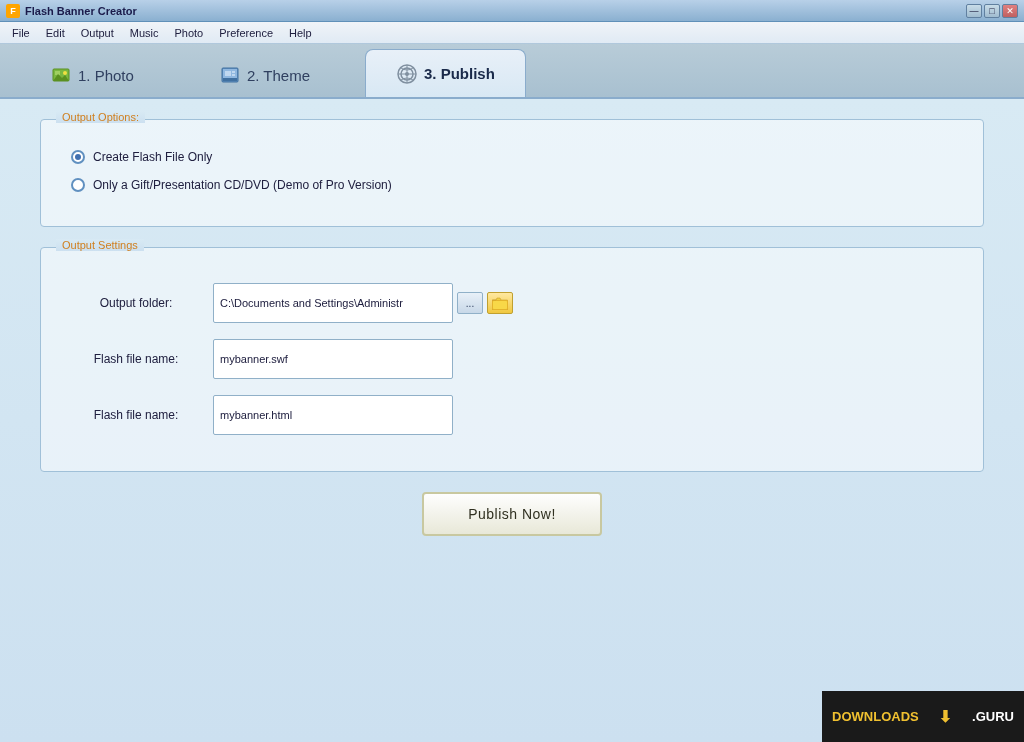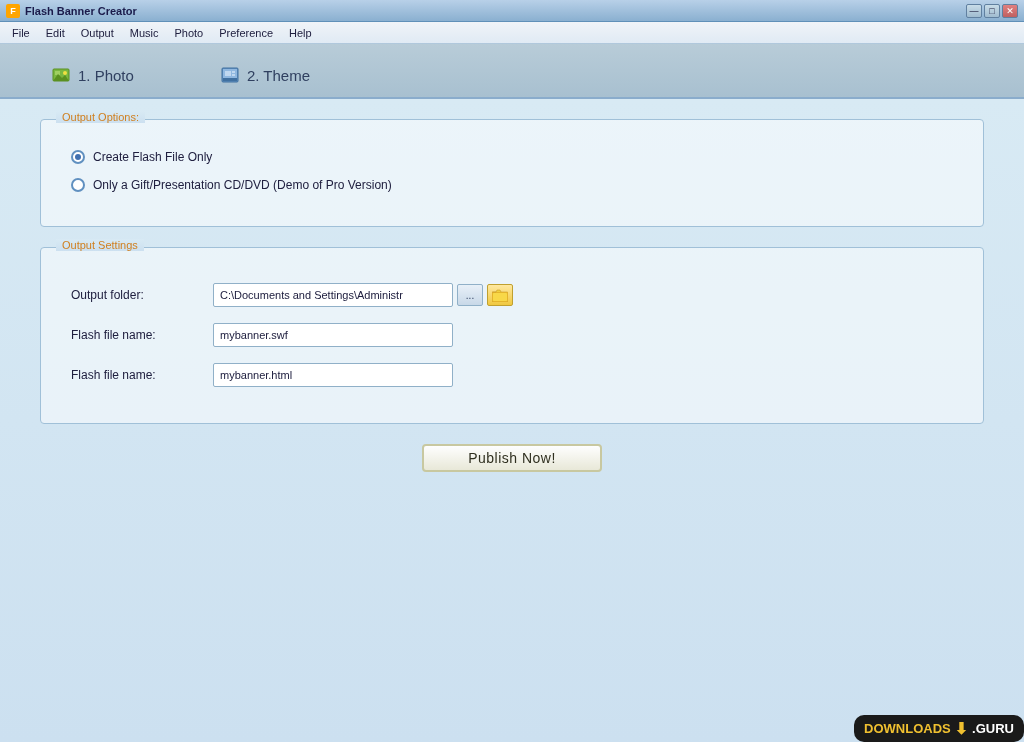--- a/index.html
+++ b/index.html
@@ -190,28 +190,28 @@
     }
 
     
     .form-row {
       display: flex;
       align-items: center;
       margin-bottom: 16px;
     }
     .form-label {
       width: 130px;
-      text-align: left;
+      text-align: center;
       margin-right: 12px;
       font-size: 12px;
       color: #202040;
     }
     .form-input {
       width: 240px;
-      height: 24px;
+      height: 40px;
       border: 1px solid #90b0c8;
       background: white;
       padding: 2px 6px;
       font-size: 11px;
       color: #202040;
       border-radius: 2px;
       outline: none;
     }
     .btn-browse {
       width: 26px;
@@ -242,45 +242,44 @@
     }
 
     
     .publish-btn-container {
       display: flex;
       justify-content: center;
       margin-top: 10px;
     }
     .publish-btn {
       width: 180px;
-      height: 28px;
+      height: 44px;
       background: linear-gradient(to bottom, #fefefe, #e8e8d8);
       border: 2px solid #c8c8a0;
       border-radius: 4px;
       font-size: 14px;
       color: #303020;
       cursor: pointer;
       font-family: Tahoma, Arial, sans-serif;
       letter-spacing: 0.5px;
     }
 
     
     .watermark {
       position: fixed;
       bottom: 0;
       right: 0;
       background: #1a1a1a;
       color: white;
-      padding: 4px 10px;
+      padding: 16px 10px;
       font-size: 13px;
       font-weight: bold;
       display: flex;
       align-items: center;
-      gap: 4px;
-      border-radius: 10px;
+      gap: 20px;
     }
     .watermark-yellow {
       color: #f0c030;
     }
     .watermark-white {
       color: white;
     }
   </style>
 </head>
 <body>
@@ -325,20 +324,34 @@
           <rect x="2" y="3" width="16" height="14" rx="1" fill="#6090c0" stroke="#4070a0" stroke-width="1"></rect>
           <rect x="3" y="4" width="14" height="9" fill="#90b8e0"></rect>
           <rect x="3" y="13" width="14" height="3" fill="#4070a0"></rect>
           <rect x="5" y="6" width="6" height="5" fill="#c0d8f0"></rect>
           <rect x="12" y="6" width="3" height="2" fill="#c0d8f0"></rect>
           <rect x="12" y="9" width="3" height="2" fill="#c0d8f0"></rect>
         </svg>
       </div>
       <span>2. Theme</span>
     </div>
+    <div class="tab active">
+      <div class="tab-icon">
+        <svg width="22" height="22" viewBox="0 0 22 22">
+          <circle cx="11" cy="11" r="9" fill="none" stroke="#8090a0" stroke-width="1.5"></circle>
+          <circle cx="11" cy="11" r="6" fill="none" stroke="#8090a0" stroke-width="1.5"></circle>
+          <line x1="11" y1="2" x2="11" y2="20" stroke="#8090a0" stroke-width="1"></line>
+          <line x1="2" y1="11" x2="20" y2="11" stroke="#8090a0" stroke-width="1"></line>
+          <path d="M5,5 Q11,9 17,5" fill="none" stroke="#8090a0" stroke-width="1"></path>
+          <path d="M5,17 Q11,13 17,17" fill="none" stroke="#8090a0" stroke-width="1"></path>
+          <circle cx="11" cy="11" r="2" fill="#8090a0"></circle>
+        </svg>
+      </div>
+      <span>3. Publish</span>
+    </div>
   </div>
 
   <div class="content-panel">
 
     <div class="section-box">
       <span class="section-title">Output Options:</span>
       <div class="radio-group">
         <label class="radio-item">
           <div class="radio-input checked"></div>
           <span>Create Flash File Only</span>

